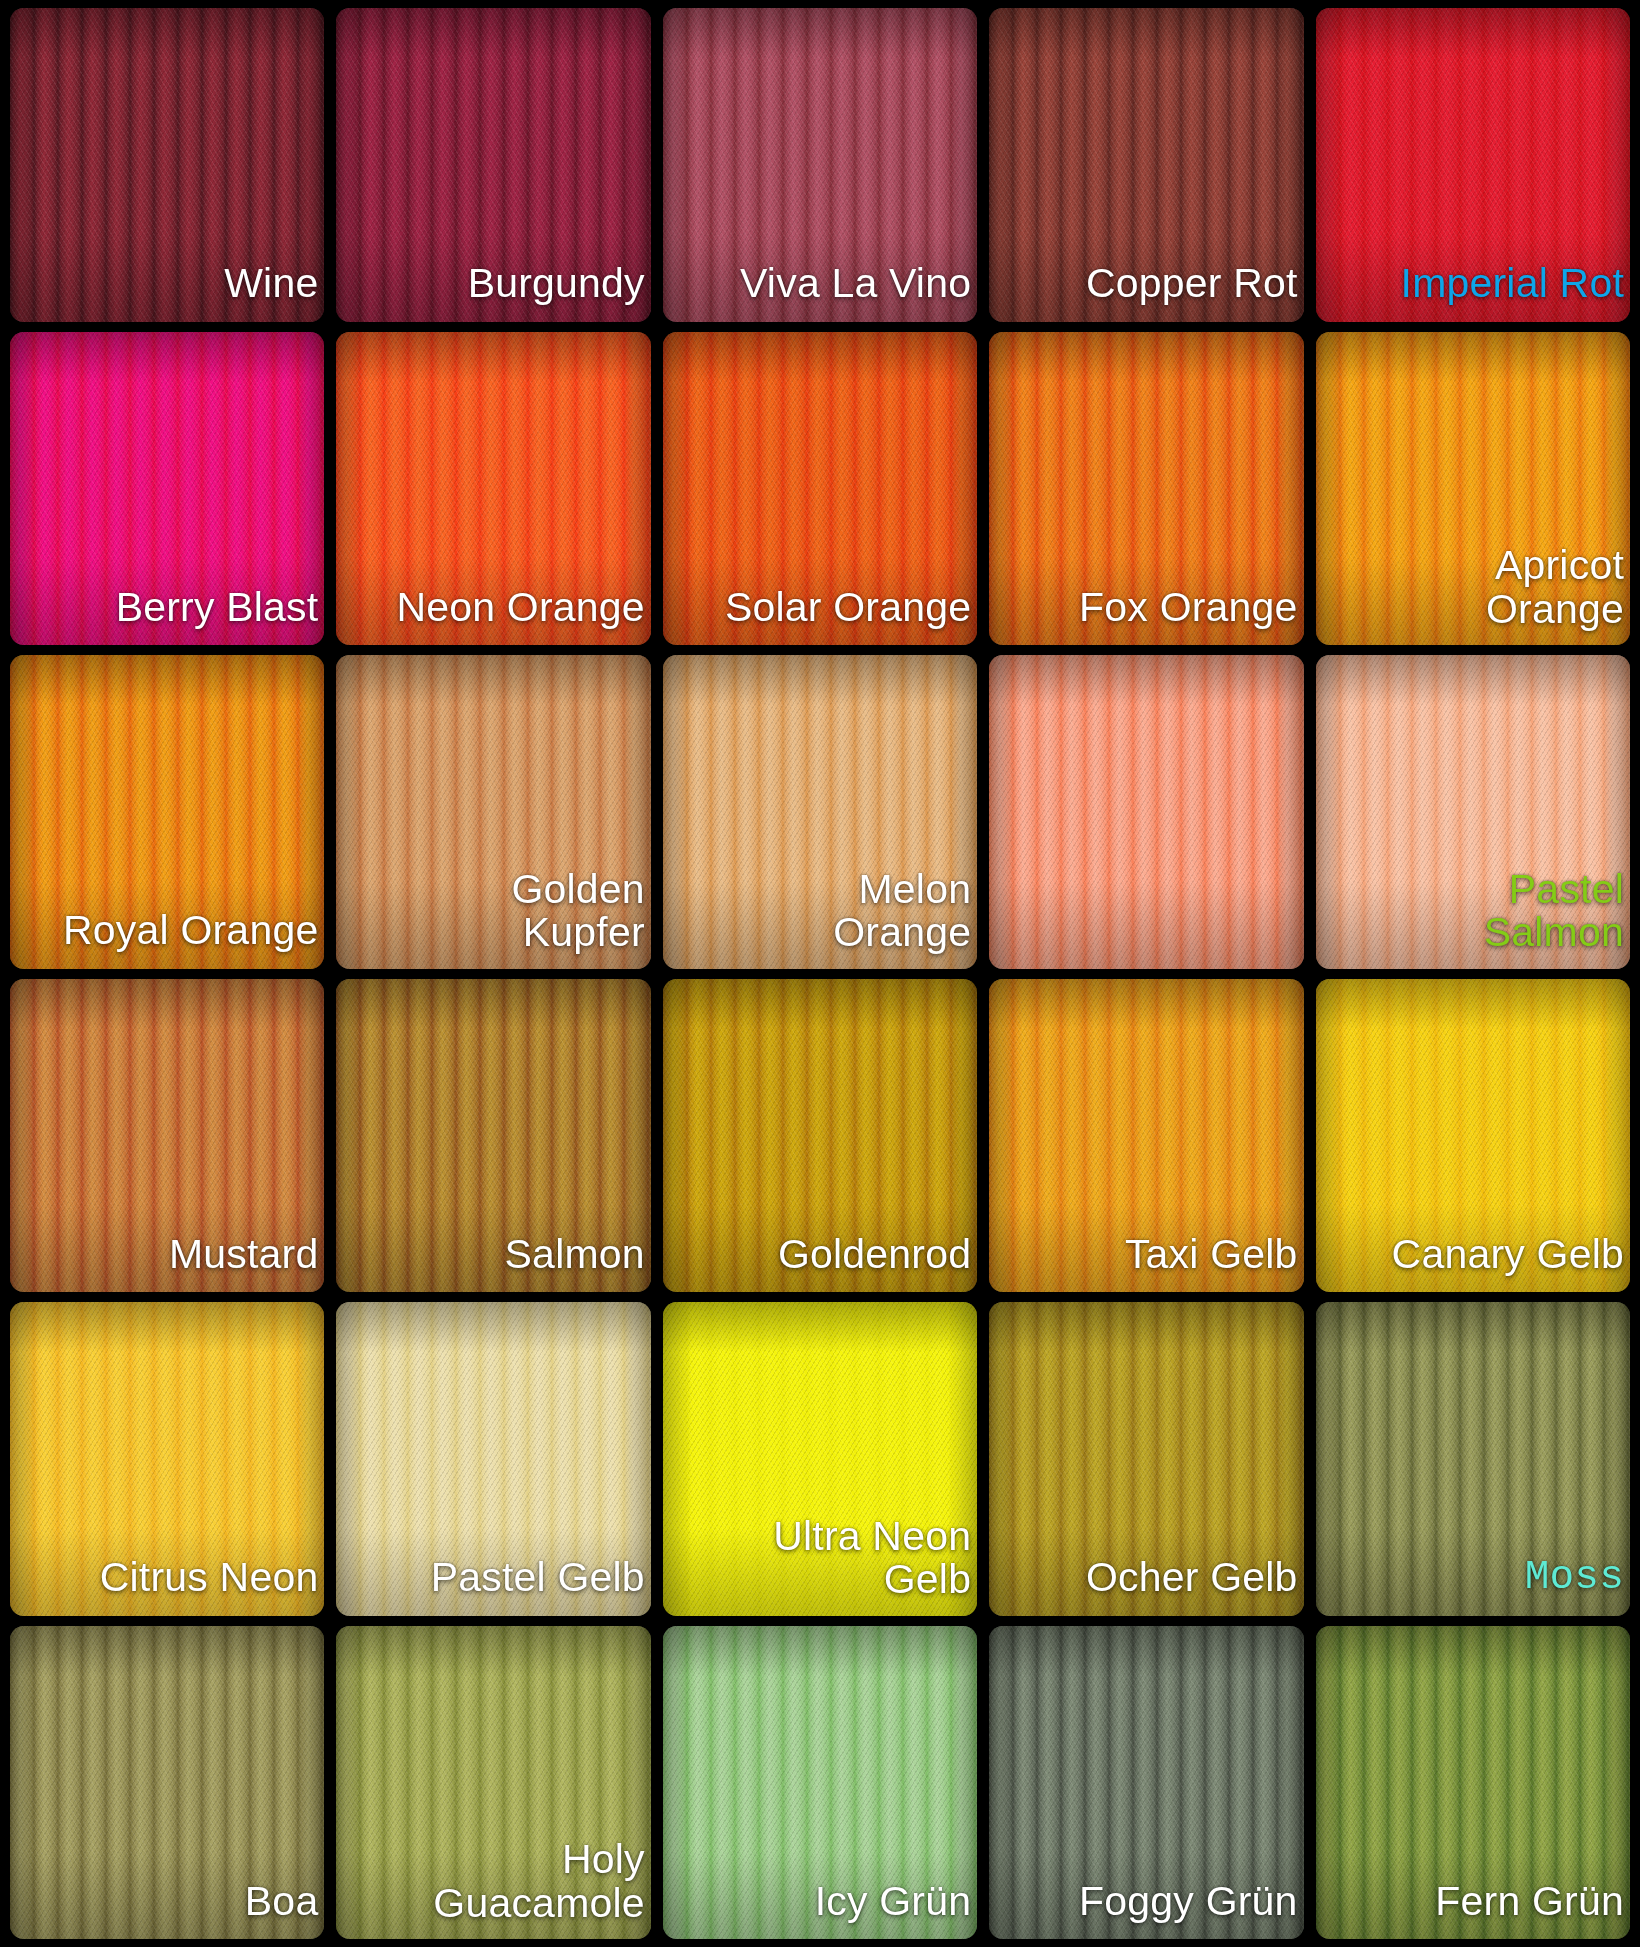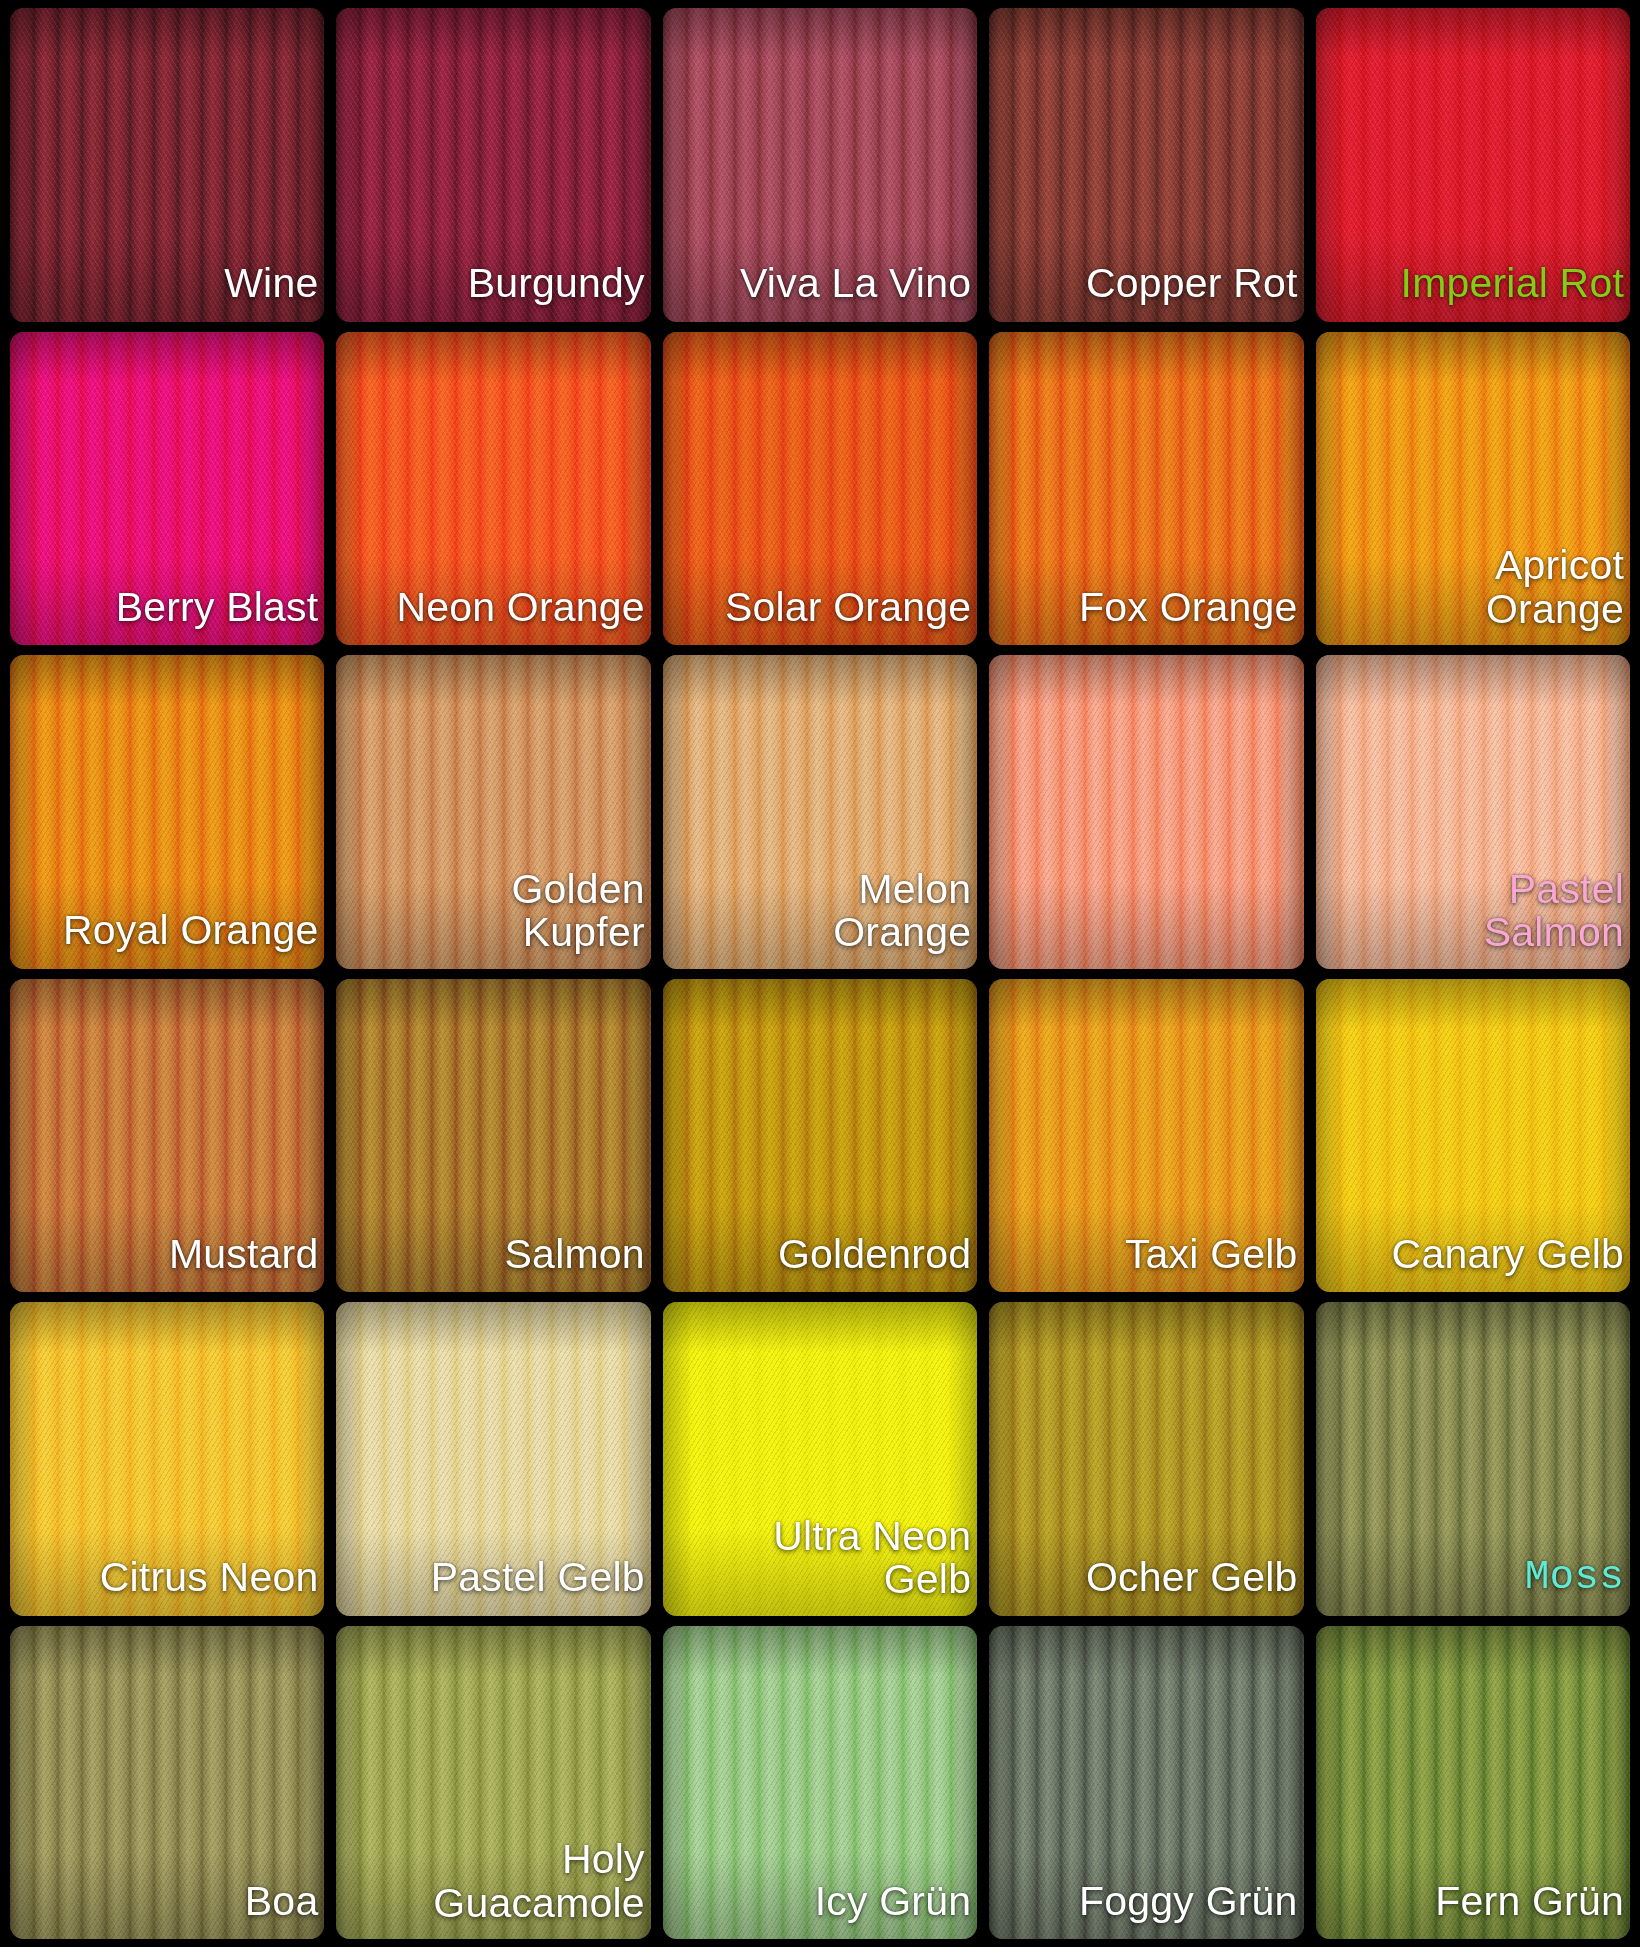--- a/index.html
+++ b/index.html
@@ -122,21 +122,21 @@
       <div class="strands"></div>
       <div class="weave"></div>
       <div class="shade"></div>
       <div class="label" style="color: rgb(255, 255, 255);">Copper Rot</div>
     </div>
     <div class="swatch">
       <div class="fill" style="background-color: rgb(226, 26, 44);"></div>
       <div class="strands"></div>
       <div class="weave"></div>
       <div class="shade"></div>
-      <div class="label" style="color: #84cc16; padding-left: 16px;">Imperial Rot</div>
+      <div class="label" style="color: #0ea5e9; padding-left: 16px;">Imperial Rot</div>
     </div>
     <div class="swatch">
       <div class="fill" style="background-color: rgb(239, 13, 116);"></div>
       <div class="strands"></div>
       <div class="weave"></div>
       <div class="shade"></div>
       <div class="label" style="color: rgb(255, 255, 255);">Berry Blast</div>
     </div>
     <div class="swatch">
       <div class="fill" style="background-color: rgb(249, 89, 31);"></div>
@@ -194,21 +194,21 @@
       <div class="fill" style="background-color: rgb(251, 159, 129);"></div>
       <div class="strands"></div>
       <div class="weave"></div>
       <div class="shade"></div>
     </div>
     <div class="swatch two-line">
       <div class="fill" style="background-color: rgb(249, 187, 154);"></div>
       <div class="strands"></div>
       <div class="weave"></div>
       <div class="shade"></div>
-      <div class="label" style="color: #f9a8d4;">Pastel
+      <div class="label" style="color: #84cc16;">Pastel
 Salmon</div>
     </div>
     <div class="swatch">
       <div class="fill" style="background-color: rgb(204, 124, 58);"></div>
       <div class="strands"></div>
       <div class="weave"></div>
       <div class="shade"></div>
       <div class="label" style="color: rgb(255, 255, 255);">Mustard</div>
     </div>
     <div class="swatch">

